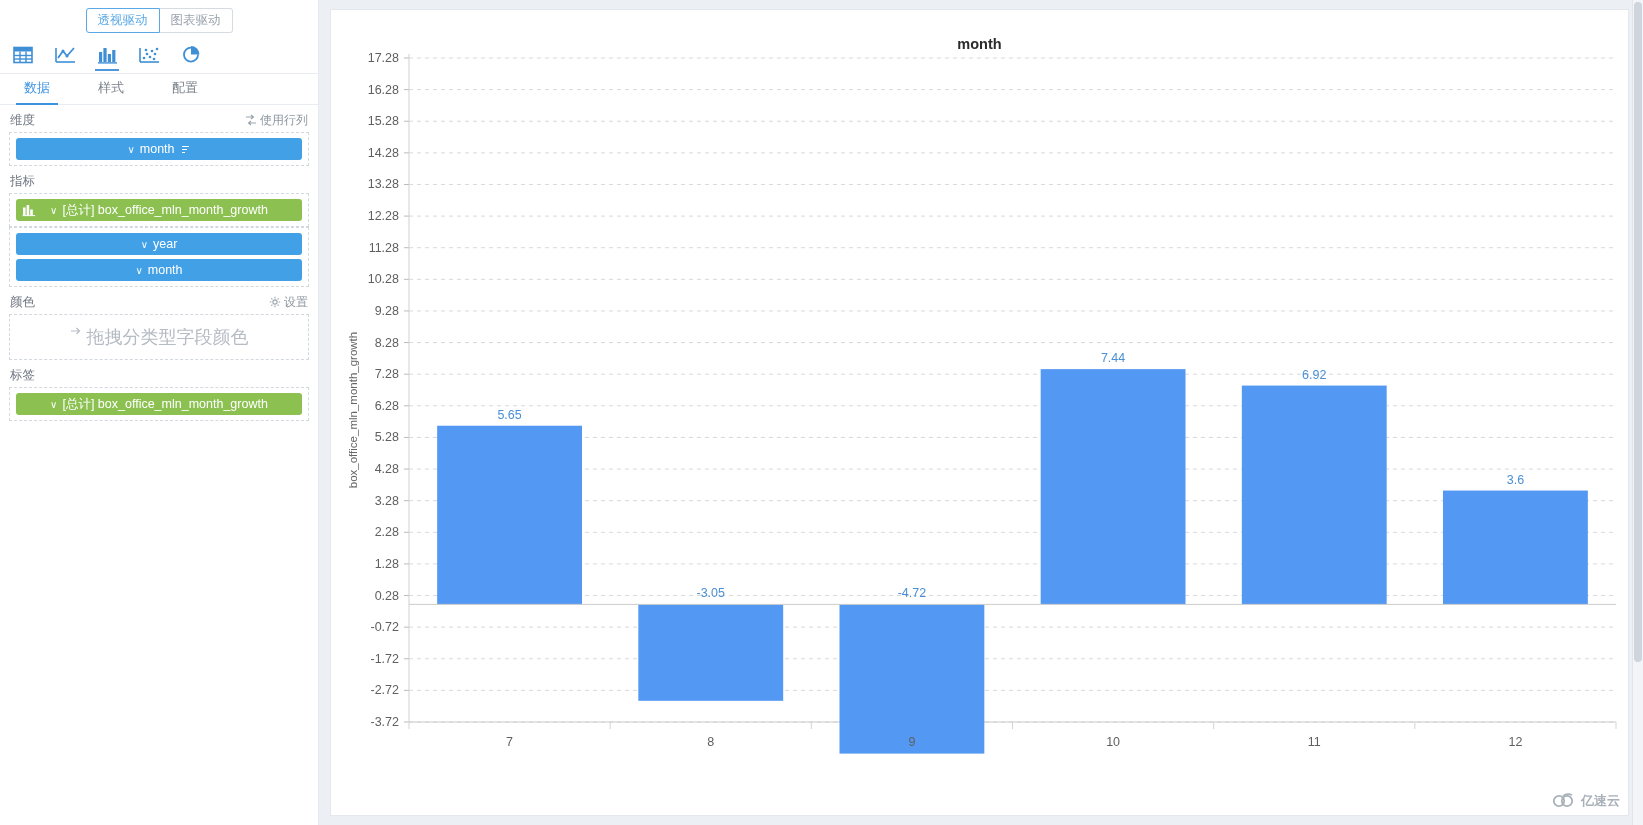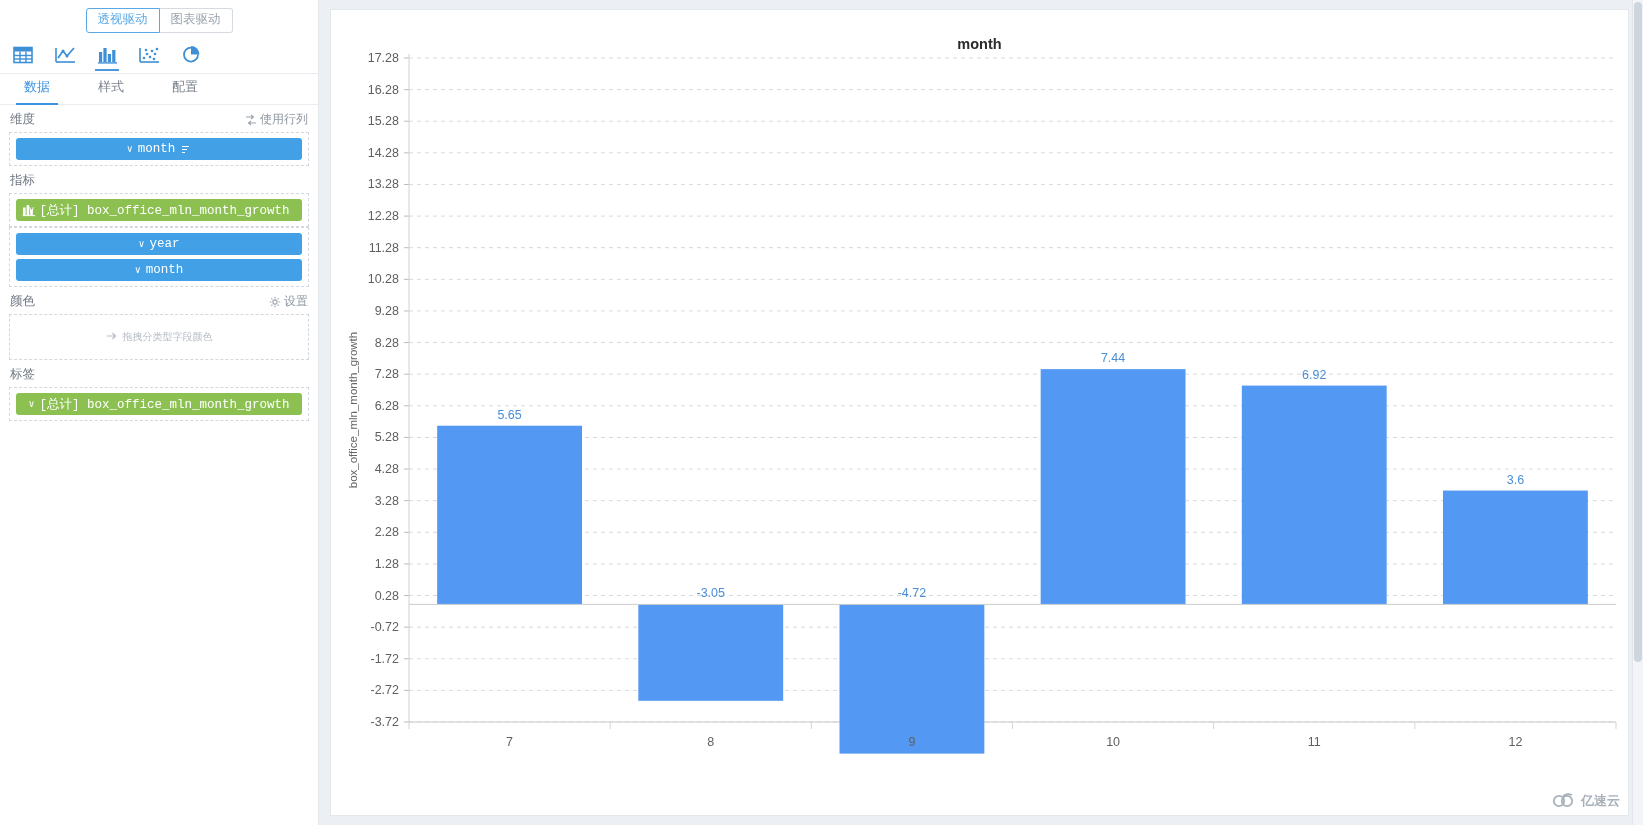--- a/index.html
+++ b/index.html
@@ -18,21 +18,20 @@
   }
 
   
   .sidebar {
     width: 319px;
     height: 825px;
     background: #ffffff;
     border-right: 1px solid #e6e9ee;
     position: relative;
     flex: 0 0 319px;
-    font-family: Liberation Mono, monospace;
   }
   .drive-tabs {
     display: flex;
     justify-content: center;
     padding: 8px 0 4px 0;
   }
   .drive-tab {
     font-size: 12.5px;
     padding: 4px 11px 5px 11px;
     border: 1px solid #d6dbe2;
@@ -125,21 +124,21 @@
     flex-direction: column;
     gap: 4px;
     justify-content: center;
   }
   .dropzone.empty {
     min-height: 46px;
     align-items: center;
     justify-content: center;
   }
   .placeholder {
-    font-size: 10px;
+    font-size: 18px;
     color: #b6bcc4;
     display: flex;
     align-items: flex-start;
     gap: 5px;
   }
   .pill {
     height: 22px;
     border-radius: 3px;
     display: flex;
     align-items: center;

